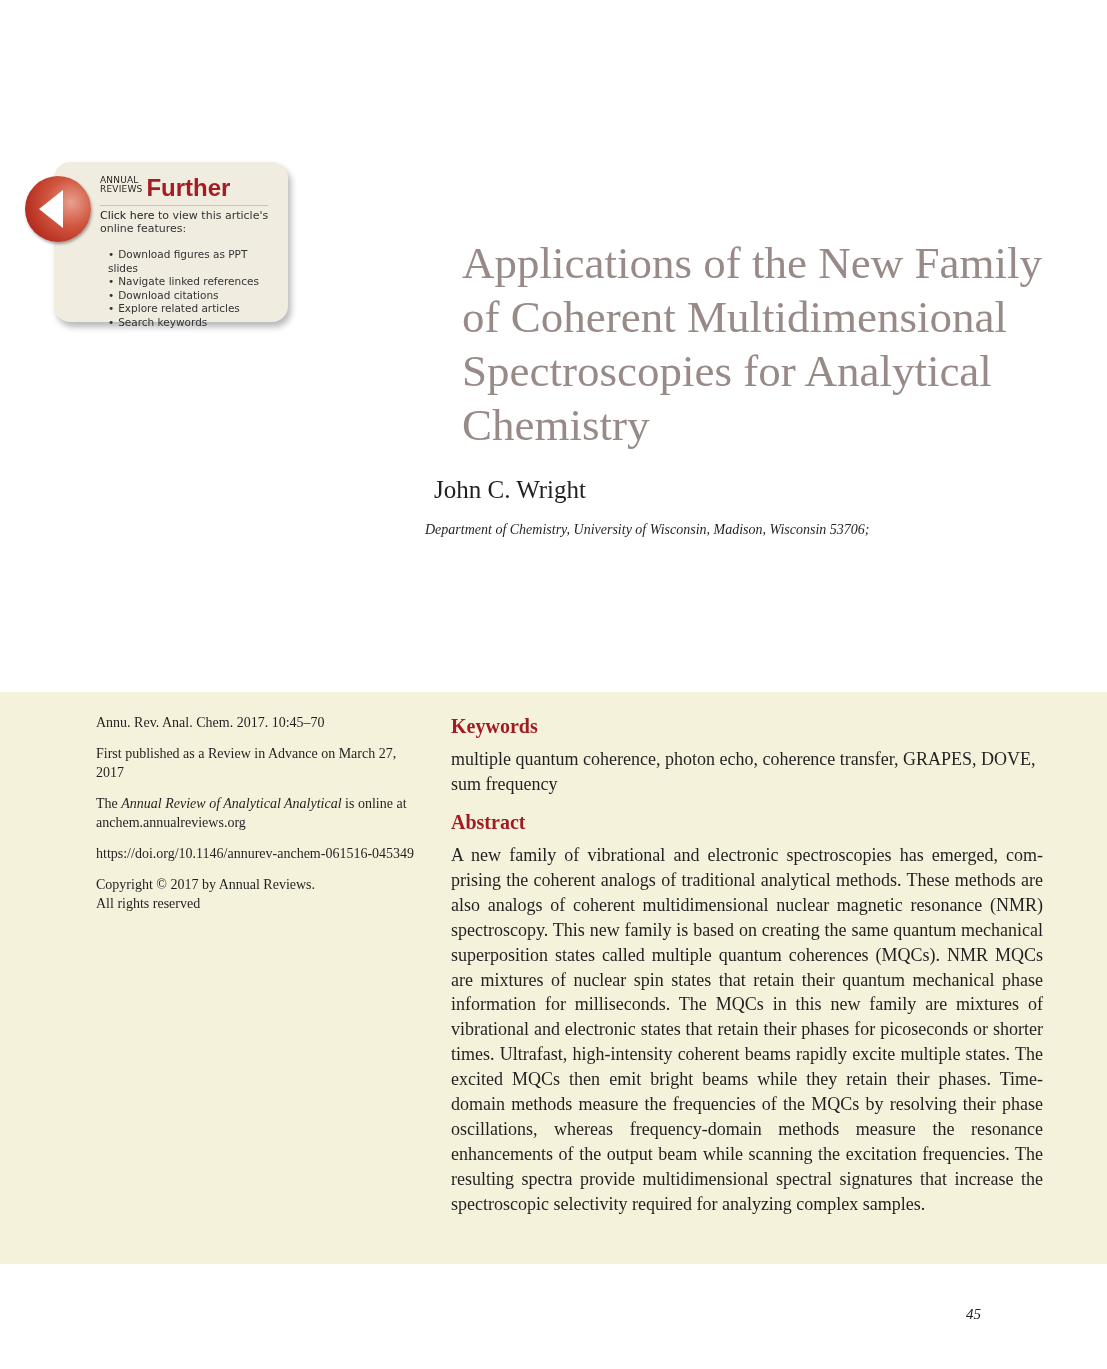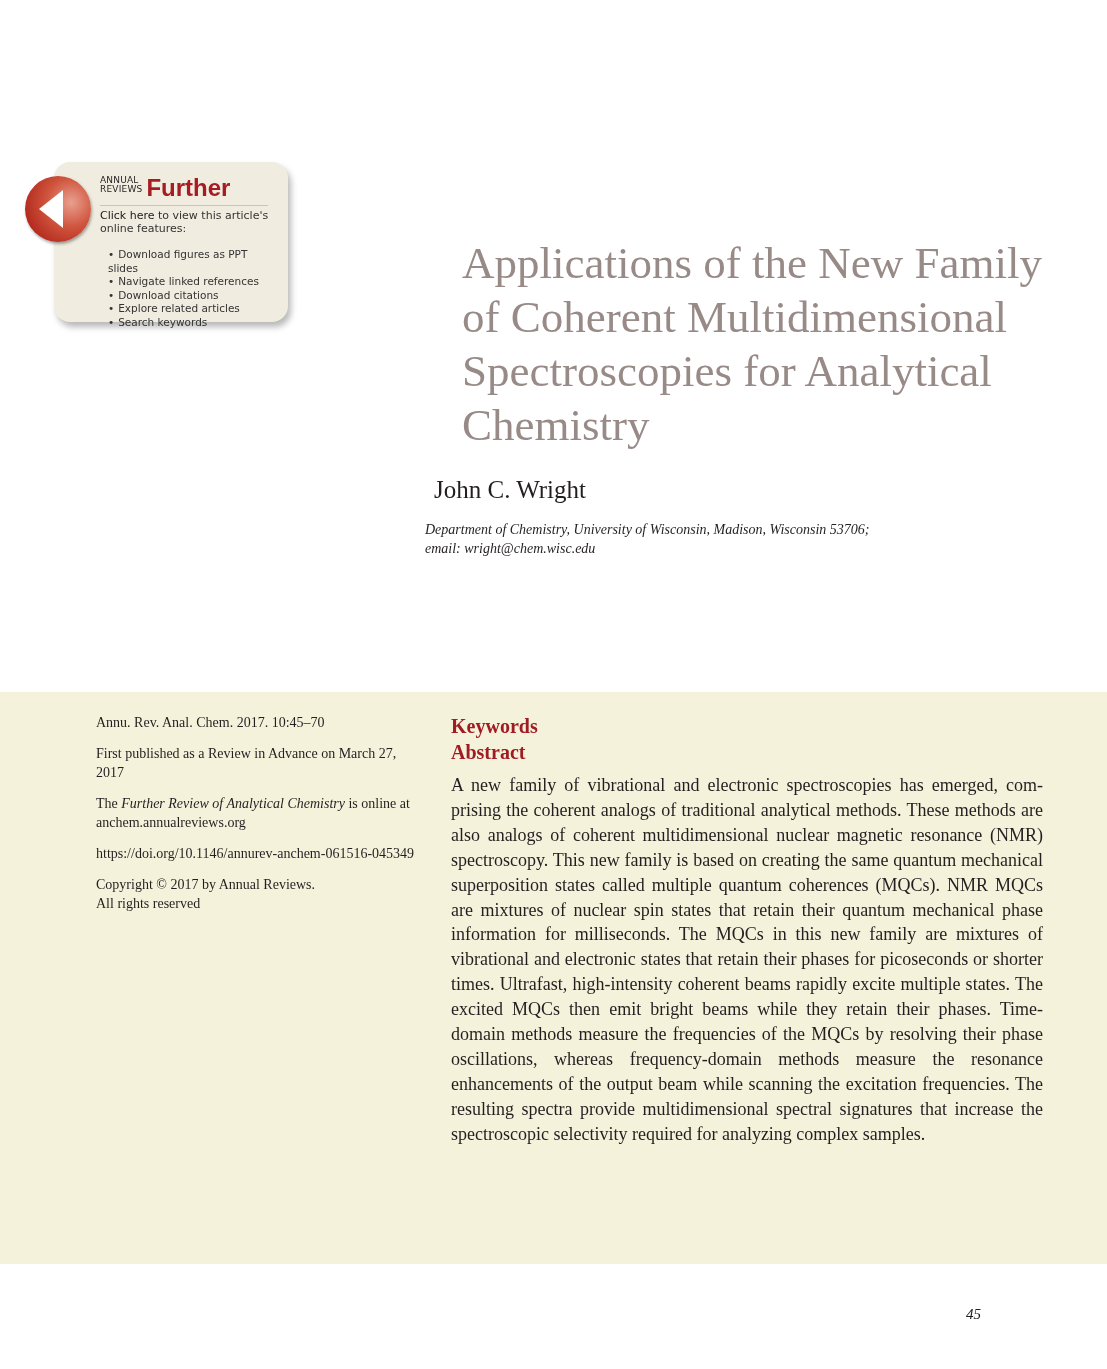--- a/index.html
+++ b/index.html
@@ -74,32 +74,32 @@
     <li>Download citations</li>
     <li>Explore related articles</li>
     <li>Search keywords</li>
   </ul>
 </div>
 
 <h1 class="title">Applications of the New Family of Coherent Multidimensional Spectroscopies for Analytical Chemistry</h1>
 <div class="author">John C. Wright</div>
 <div class="affil">
   <div>Department of Chemistry, University of Wisconsin, Madison, Wisconsin 53706;</div>
-  <div>email: wright@chem.wisc.edu</div>
 </div>
 
 <div class="band"></div>
 
 <div class="meta">
   <p>Annu. Rev. Anal. Chem. 2017. 10:45–70</p>
   <p>First published as a Review in Advance on March 27, 2017</p>
-  <p><span>The </span><i>Further Review of Analytical Chemistry</i><span> is online at anchem.annualreviews.org</span></p>
+  <p><span>The </span><i>Annual Review of Analytical Analytical</i><span> is online at anchem.annualreviews.org</span></p>
   <p>https://doi.org/10.1146/annurev-anchem-061516-045349</p>
   <p><span>Copyright © 2017 by Annual Reviews.</span><br><span>All rights reserved</span></p>
 </div>
 
 <div class="right-col">
   <h2 class="heading">Keywords</h2>
+  <p class="keywords">multiple quantum coherence, photon echo, coherence transfer, GRAPES, DOVE, sum frequency</p>
   <h2 class="heading">Abstract</h2>
   <p class="abstract">A new family of vibrational and electronic spectroscopies has emerged, com­prising the coherent analogs of traditional analytical methods. These meth­ods are also analogs of coherent multidimensional nuclear magnetic reso­nance (NMR) spectroscopy. This new family is based on creating the same quantum mechanical superposition states called multiple quantum coher­ences (MQCs). NMR MQCs are mixtures of nuclear spin states that retain their quantum mechanical phase information for milliseconds. The MQCs in this new family are mixtures of vibrational and electronic states that re­tain their phases for picoseconds or shorter times. Ultrafast, high-intensity coherent beams rapidly excite multiple states. The excited MQCs then emit bright beams while they retain their phases. Time-domain methods measure the frequencies of the MQCs by resolving their phase oscillations, whereas frequency-domain methods measure the resonance enhancements of the output beam while scanning the excitation frequencies. The resulting spectra provide multidimensional spectral signatures that increase the spectroscopic selectivity required for analyzing complex samples.</p>
 </div>
 
 <div class="page-num">45</div>
 
 </body></html>

